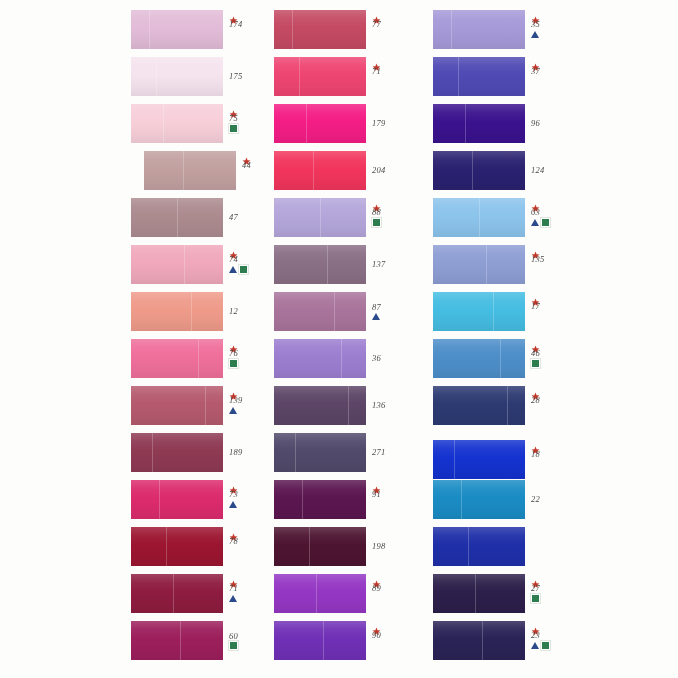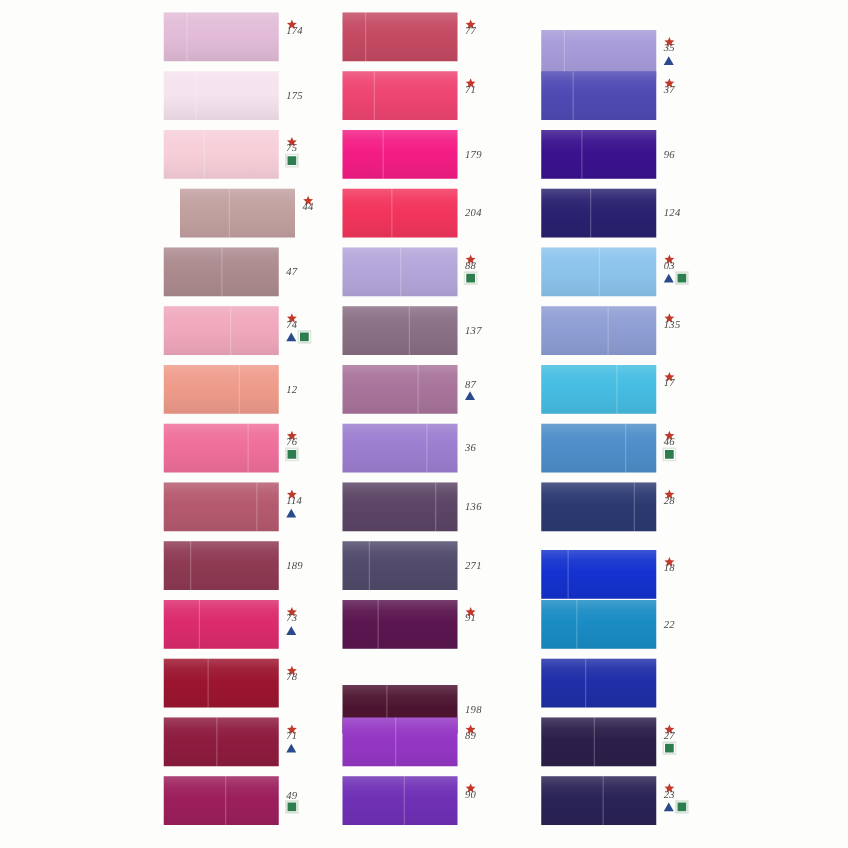--- a/index.html
+++ b/index.html
@@ -200,21 +200,21 @@
       </div>
       <div class="row" style="top: 386px;">
         <div class="swatch" title="177" style="background: rgb(181, 90, 110); width: 92px; height: 39px;">
           <div class="sheen"></div>
           <div class="seam" style="left: 74px;"></div>
         </div>
         <div class="meta has-star">
           <span class="star"><svg viewBox="0 0 24 24" width="9" height="9">
               <path d="M12 1.6l2.9 7.0 7.6.6-5.8 5.0 1.8 7.4-6.5-4.0-6.5 4.0 1.8-7.4-5.8-5.0 7.6-.6z" fill="#c0392b"></path>
             </svg></span>
-          <div class="code">114</div>
+          <div class="code">139</div>
           <div class="marks">
             <span class="tri"></span>
           </div>
         </div>
       </div>
       <div class="row" style="top: 433px;">
         <div class="swatch" title="189" style="background: rgb(142, 58, 83); width: 92px; height: 39px;">
           <div class="sheen"></div>
           <div class="seam" style="left: 21px;"></div>
         </div>
@@ -263,21 +263,21 @@
             <span class="tri"></span>
           </div>
         </div>
       </div>
       <div class="row" style="top: 621px;">
         <div class="swatch" title="99" style="background: rgb(156, 31, 92); width: 92px; height: 39px;">
           <div class="sheen"></div>
           <div class="seam" style="left: 49px;"></div>
         </div>
         <div class="meta">
-          <div class="code">49</div>
+          <div class="code">60</div>
           <div class="marks">
             <span class="sq"></span>
           </div>
         </div>
       </div>
     </div>
     <div class="column" style="left: 274px;">
       <div class="row" style="top: 10px;">
         <div class="swatch" title="77" style="background: rgb(196, 74, 98); width: 92px; height: 39px;">
           <div class="sheen"></div>
@@ -388,21 +388,21 @@
           <div class="sheen"></div>
           <div class="seam" style="left: 28px;"></div>
         </div>
         <div class="meta has-star">
           <span class="star"><svg viewBox="0 0 24 24" width="9" height="9">
               <path d="M12 1.6l2.9 7.0 7.6.6-5.8 5.0 1.8 7.4-6.5-4.0-6.5 4.0 1.8-7.4-5.8-5.0 7.6-.6z" fill="#c0392b"></path>
             </svg></span>
           <div class="code">91</div>
         </div>
       </div>
-      <div class="row" style="top: 548px; text-align: right;">
+      <div class="row" style="top: 527px; text-align: right;">
         <div class="swatch" title="198" style="background: rgb(77, 20, 48); width: 92px; height: 39px;">
           <div class="sheen"></div>
           <div class="seam" style="left: 35px;"></div>
         </div>
         <div class="meta">
           <div class="code">198</div>
         </div>
       </div>
       <div class="row" style="top: 574px;">
         <div class="swatch" title="89" style="background: rgb(148, 55, 196); width: 92px; height: 39px;">
@@ -423,21 +423,21 @@
         </div>
         <div class="meta has-star">
           <span class="star"><svg viewBox="0 0 24 24" width="9" height="9">
               <path d="M12 1.6l2.9 7.0 7.6.6-5.8 5.0 1.8 7.4-6.5-4.0-6.5 4.0 1.8-7.4-5.8-5.0 7.6-.6z" fill="#c0392b"></path>
             </svg></span>
           <div class="code">90</div>
         </div>
       </div>
     </div>
     <div class="column" style="left: 433px;">
-      <div class="row" style="top: 24px; padding-left: 45px;">
+      <div class="row" style="top: 10px; padding-left: 45px;">
         <div class="swatch" title="35" style="background: rgb(166, 154, 216); width: 92px; height: 39px;">
           <div class="sheen"></div>
           <div class="seam" style="left: 18px;"></div>
         </div>
         <div class="meta has-star">
           <span class="star"><svg viewBox="0 0 24 24" width="9" height="9">
               <path d="M12 1.6l2.9 7.0 7.6.6-5.8 5.0 1.8 7.4-6.5-4.0-6.5 4.0 1.8-7.4-5.8-5.0 7.6-.6z" fill="#c0392b"></path>
             </svg></span>
           <div class="code">35</div>
           <div class="marks">

